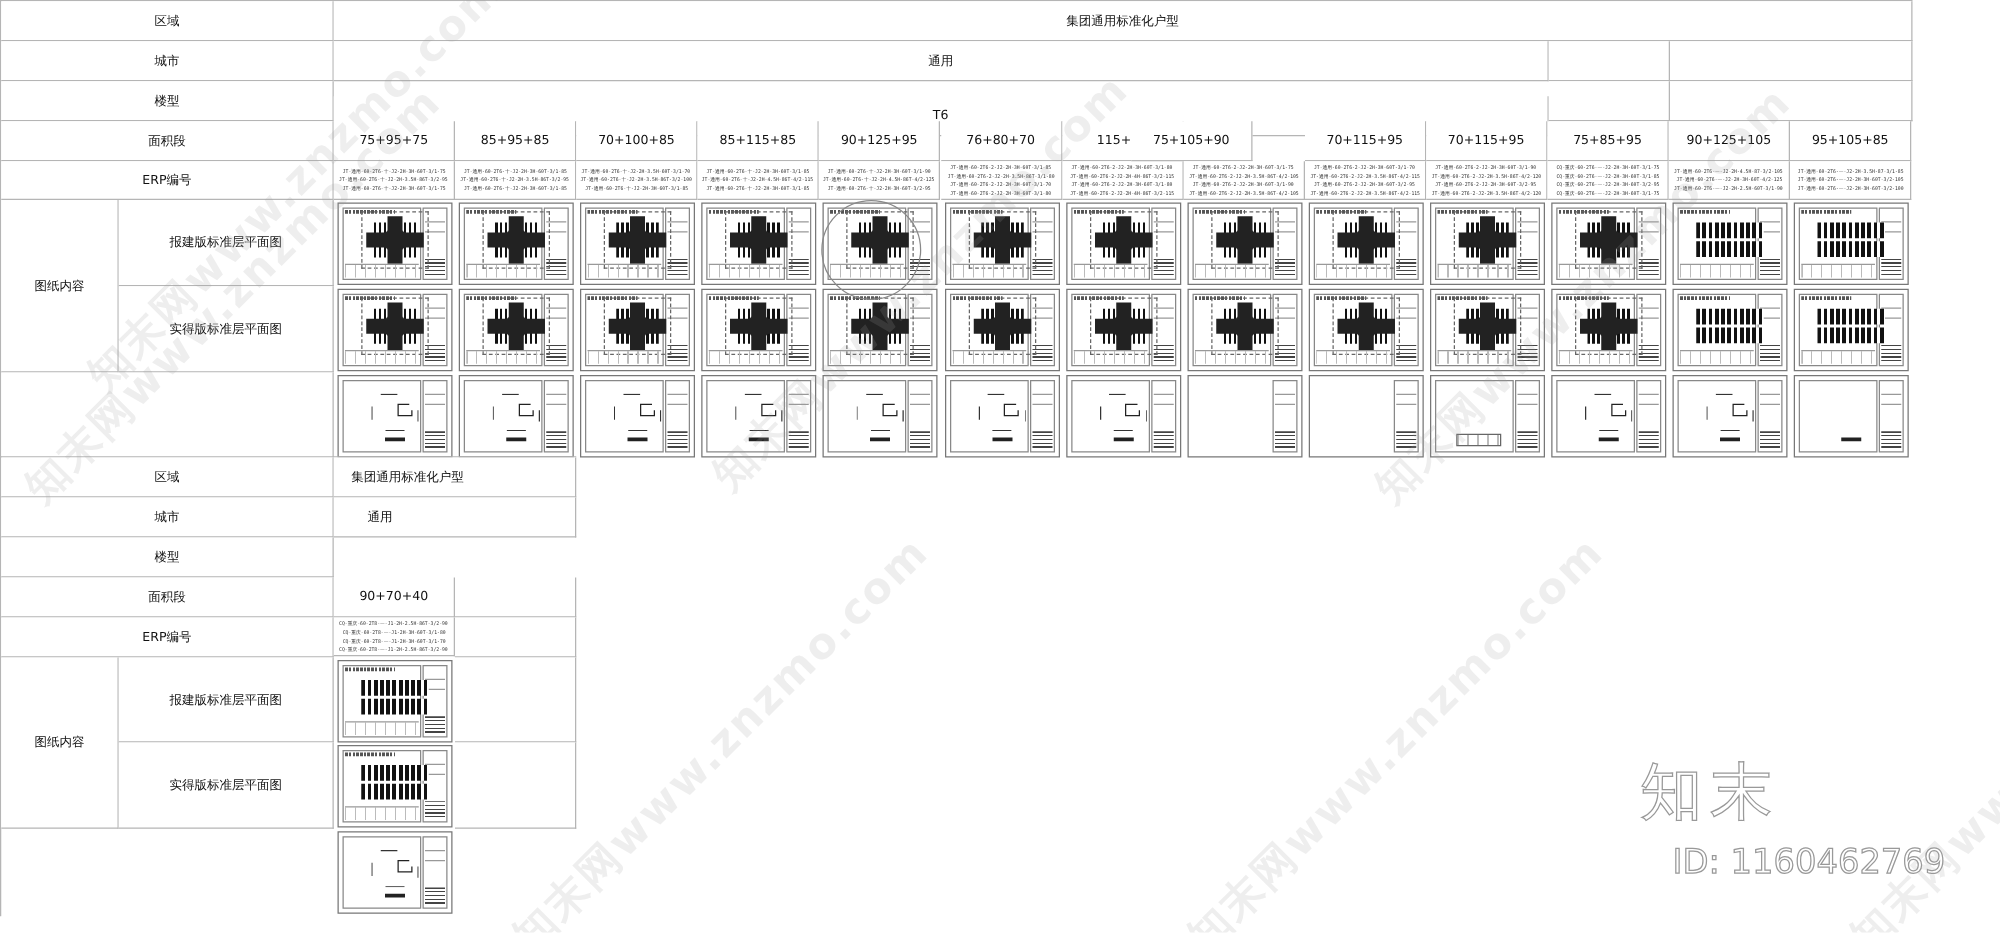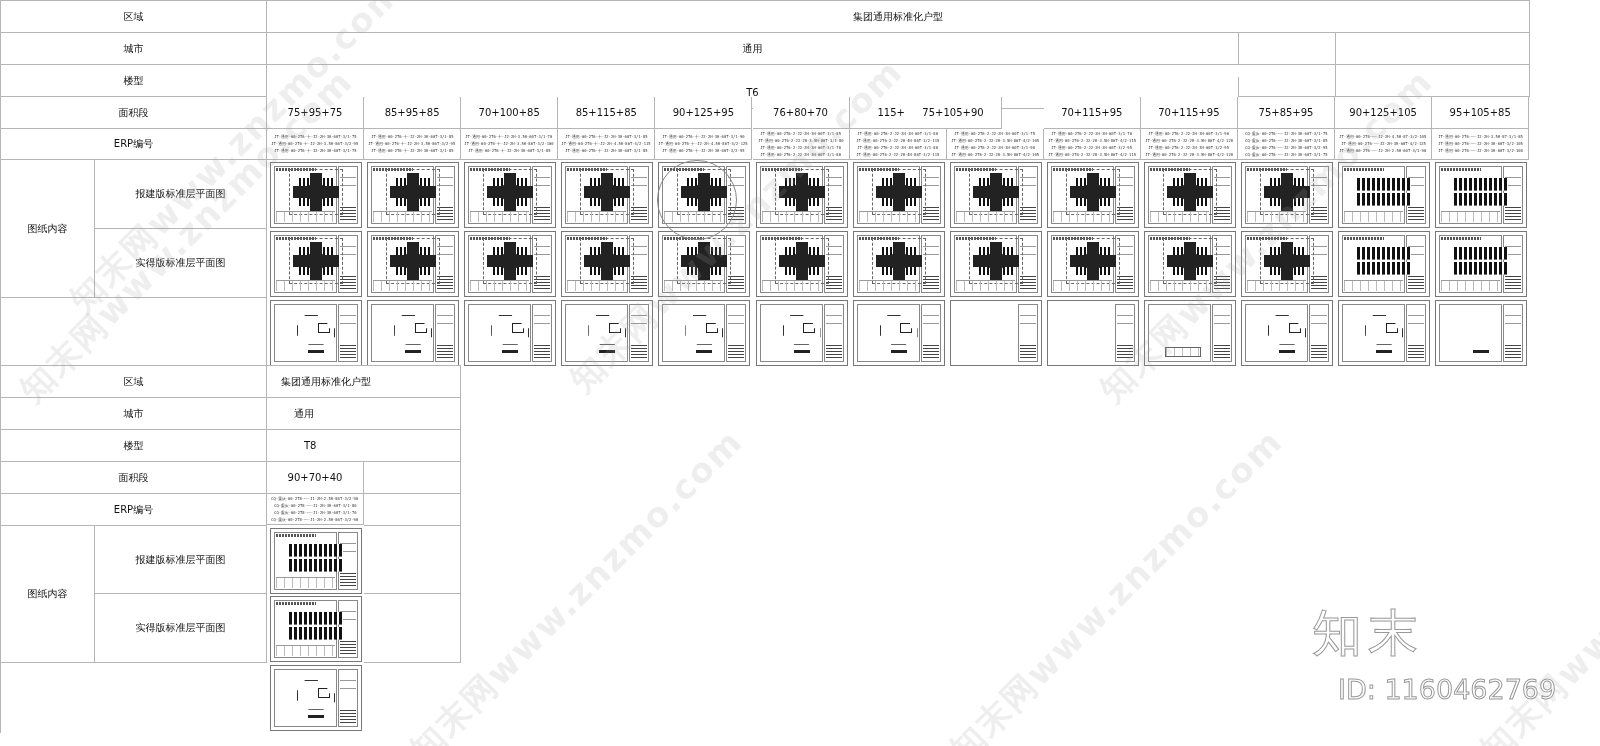--- a/index.html
+++ b/index.html
@@ -409,21 +409,20 @@
 </div>
 
 <div class="circle-mark"></div>
 
 <div class="grid" style="left:0;top:365px;width:460px;height:367px;">
   <div class="cell" style="left:0;top:0;width:266px;height:32px;">区域</div>
   <div class="cell left" style="left:266px;top:0;width:194px;height:32px;">集团通用标准化户型</div>
   <div class="cell" style="left:0;top:32px;width:266px;height:32px;">城市</div>
   <div class="cell left" style="left:266px;top:32px;width:194px;height:32px;padding-left:27px;">通用</div>
   <div class="cell" style="left:0;top:64px;width:266px;height:32px;">楼型</div>
-  <div class="cell left" style="left:266px;top:64px;width:194px;height:32px;padding-left:37px;">T8</div>
   <div class="cell" style="left:0;top:96px;width:266px;height:32px;">面积段</div>
   <div class="cell" style="left:0;top:128px;width:266px;height:32px;">ERP编号</div>
   <div class="cell" style="left:0;top:160px;width:94px;height:137px;">图纸内容</div>
   <div class="cell" style="left:94px;top:160px;width:172px;height:68px;">报建版标准层平面图</div>
   <div class="cell" style="left:94px;top:228px;width:172px;height:69px;">实得版标准层平面图</div>
   <div class="cell" style="left:363px;top:96px;width:97px;height:32px;"></div>
   <div class="cell" style="left:363px;top:128px;width:97px;height:32px;"></div>
   <div class="cell" style="left:363px;top:160px;width:97px;height:68px;"></div>
   <div class="cell" style="left:363px;top:228px;width:97px;height:69px;"></div>
   <div id="t8-cols">

